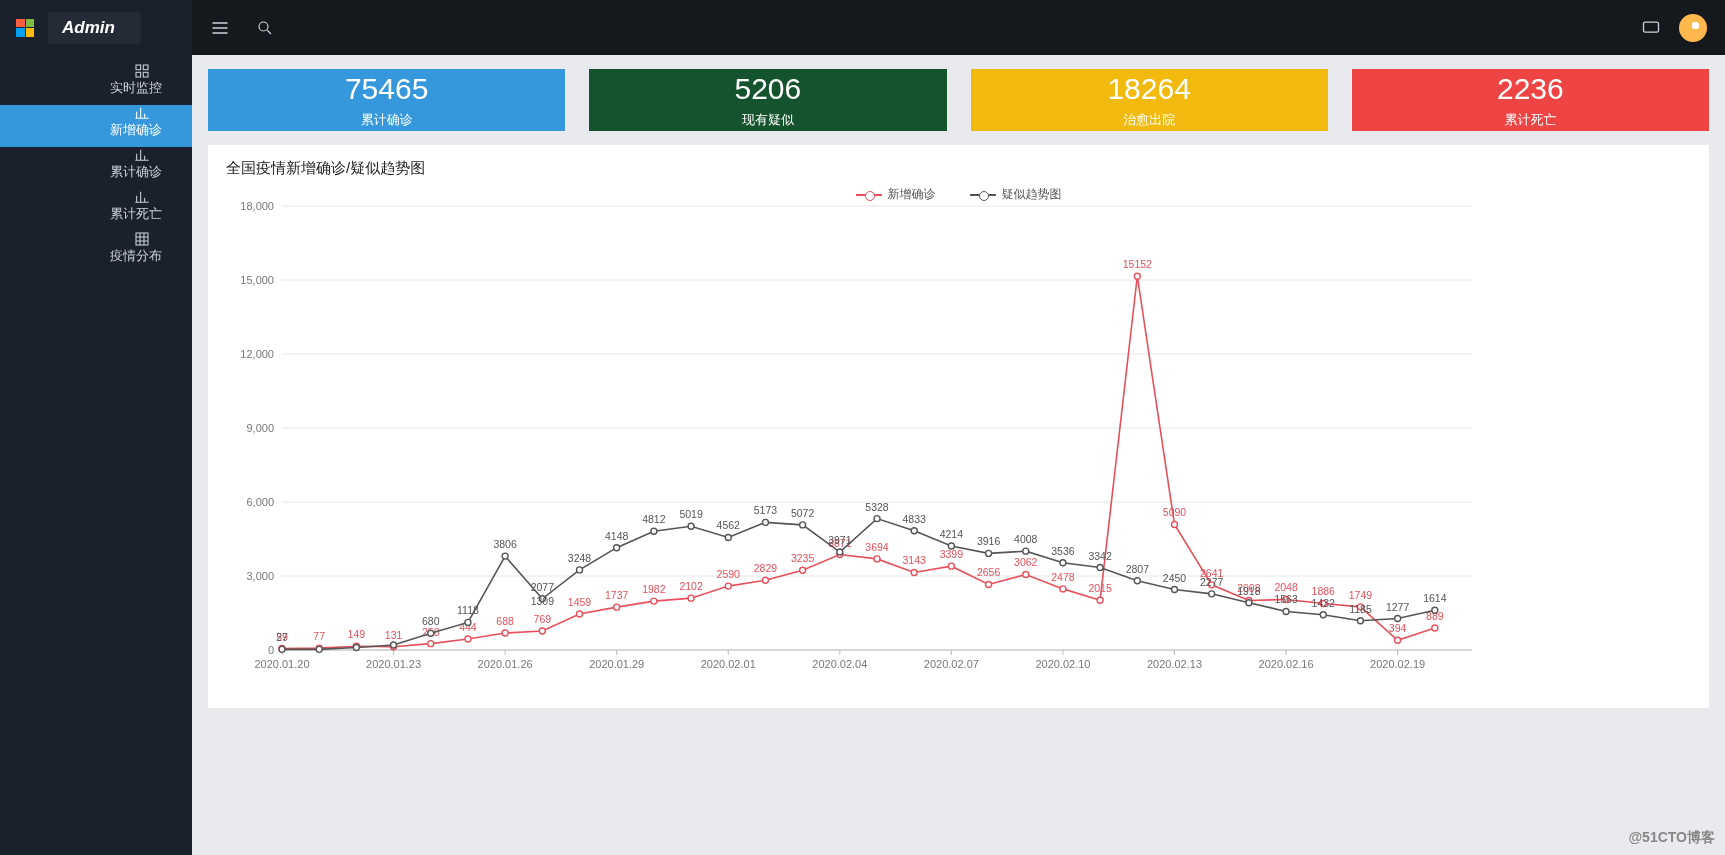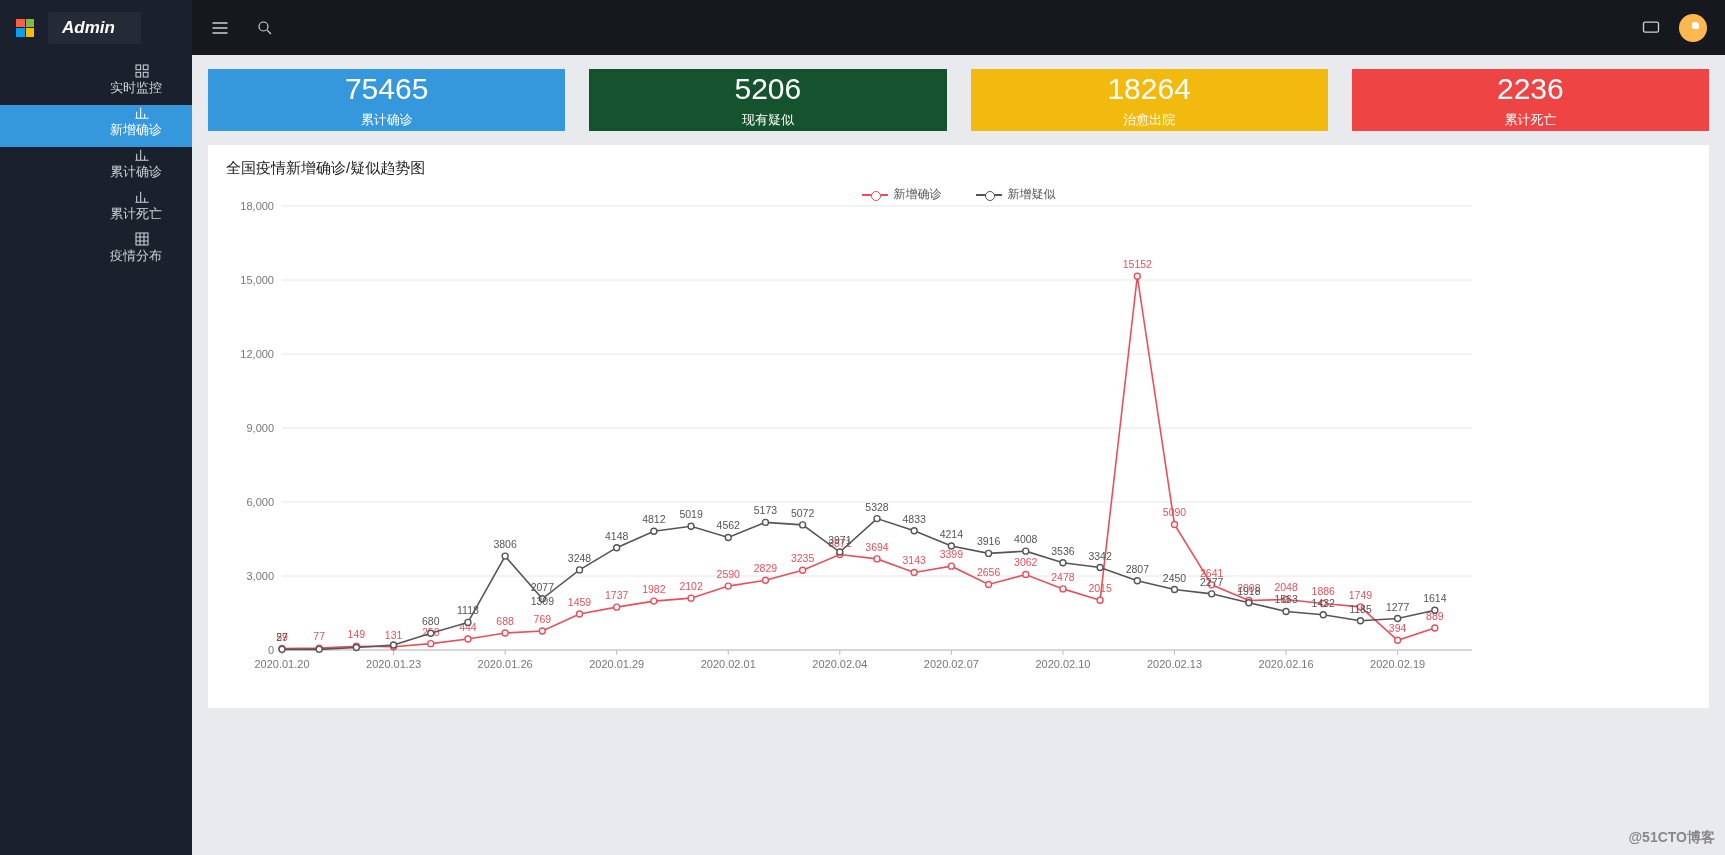--- a/index.html
+++ b/index.html
@@ -215,21 +215,21 @@
   <section class="panel">
     <div class="panel-title">全国疫情新增确诊/疑似趋势图</div>
     <div class="chart-wrap">
       <div class="legend-row" id="legend">
           <div class="legend-item" style="color: rgb(231, 80, 90);">
             <span class="legend-marker"></span>
             <span style="color:#555">新增确诊</span>
           </div>
           <div class="legend-item" style="color: rgb(85, 85, 85);">
             <span class="legend-marker"></span>
-            <span style="color:#555">新增疑似</span>
+            <span style="color:#555">疑似趋势图</span>
           </div>
         </div>
       <svg id="chart" width="1270" height="500" viewBox="0 0 1270 500">
           <line class="grid" x1="60" x2="1250" y1="470" y2="470"></line>
           <text class="ylbl" x="52" y="474">0</text>
           <line class="grid" x1="60" x2="1250" y1="396" y2="396"></line>
           <text class="ylbl" x="52" y="400">3,000</text>
           <line class="grid" x1="60" x2="1250" y1="322.00000000000006" y2="322.00000000000006"></line>
           <text class="ylbl" x="52" y="326.00000000000006">6,000</text>
           <line class="grid" x1="60" x2="1250" y1="248" y2="248"></line>

